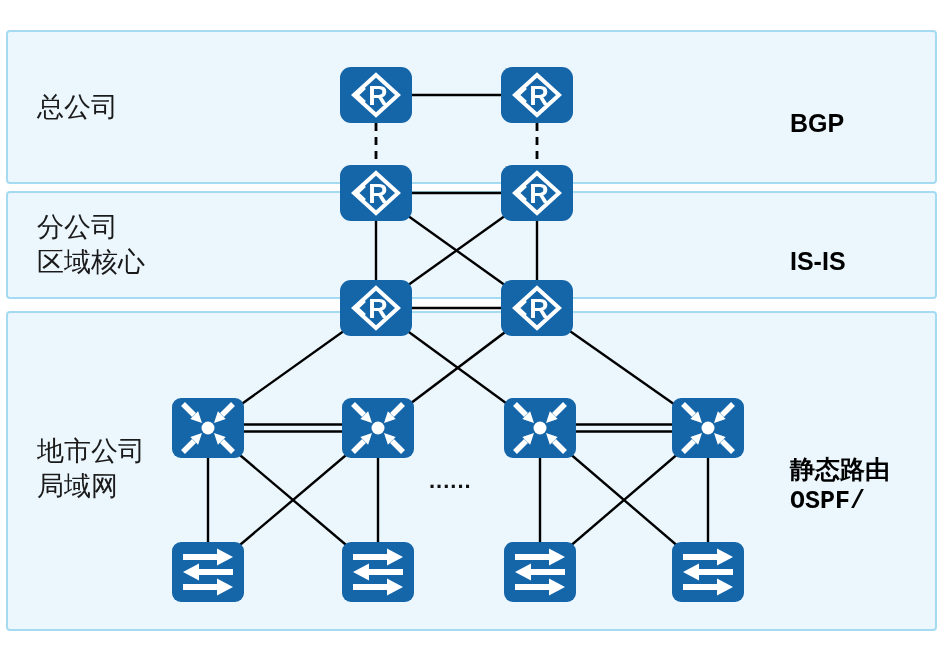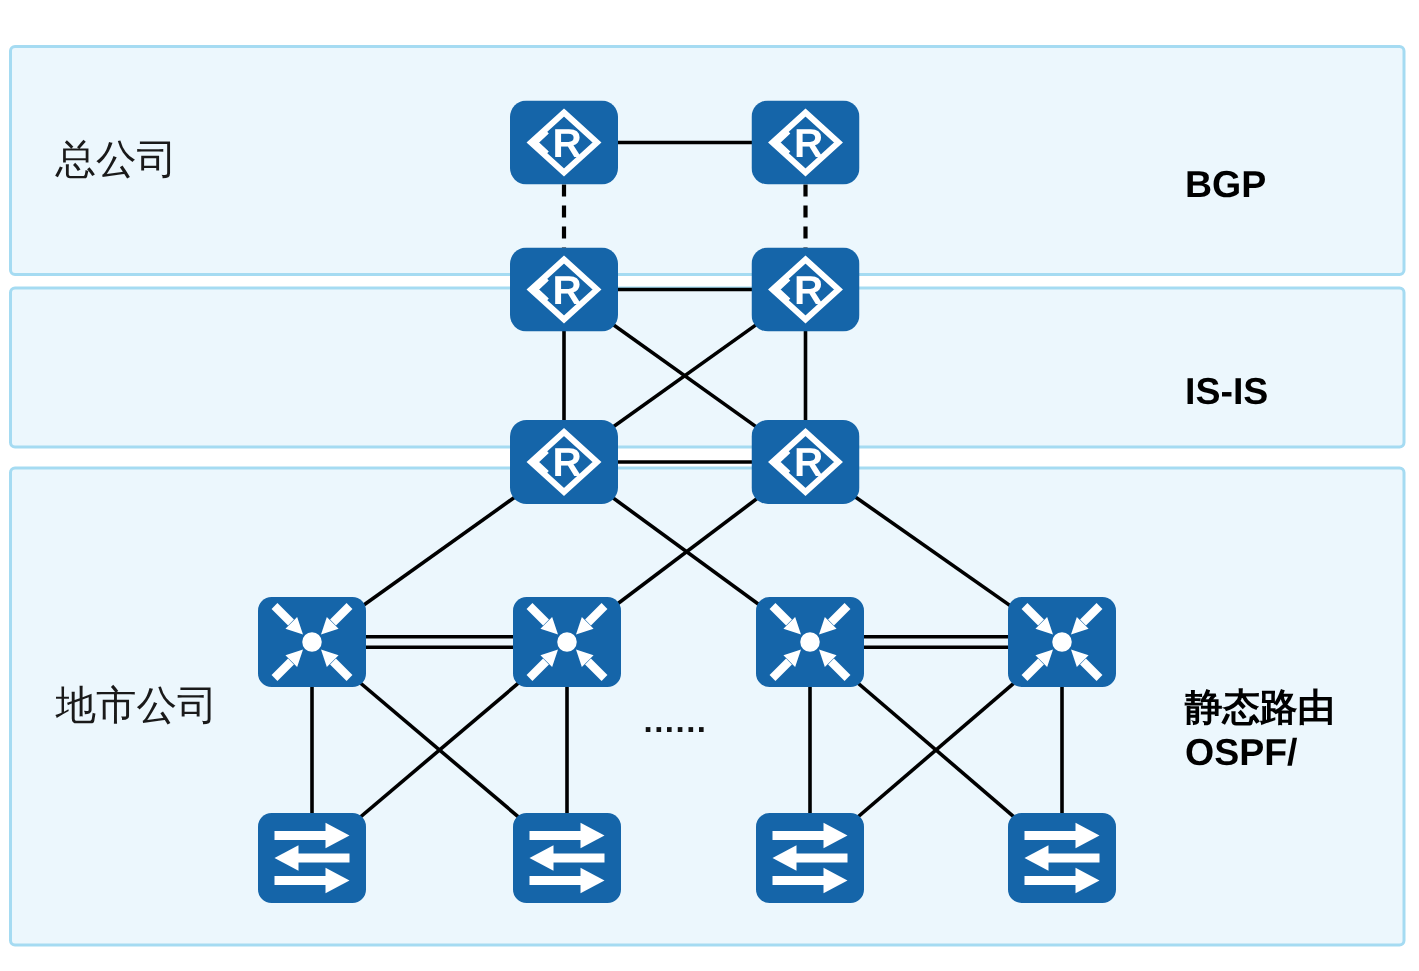--- a/index.html
+++ b/index.html
@@ -39,27 +39,32 @@
   <div id="bands-layer">
       <div class="band" style="top: 30px; height: 154px; background: rgb(236, 247, 253); border-color: rgb(165, 219, 242);">
         <div class="band-label" style="color: rgb(26, 26, 26);">
           <div>总公司</div>
         </div>
         <div class="band-protocol">
           <div>BGP</div>
         </div>
       </div>
       <div class="band" style="top: 191px; height: 108px; background: rgb(236, 247, 253); border-color: rgb(165, 219, 242);">
+        <div class="band-label" style="color: rgb(26, 26, 26);">
+          <div>分公司</div>
+          <div>区域核心</div>
+        </div>
         <div class="band-protocol">
           <div>IS-IS</div>
         </div>
       </div>
-      <div class="band" style="top: 311px; height: 320px; background: rgb(236, 247, 253); border-color: rgb(165, 219, 242);">
+      <div class="band" style="top: 311px; height: 320px; background: rgb(236, 247, 253); border-color: rgb(165, 219, 242); font-family: Liberation Mono, monospace;">
         <div class="band-label" style="color: rgb(26, 26, 26);">
           <div>地市公司</div>
+          <div>局域网</div>
         </div>
         <div class="band-protocol">
           <div>静态路由</div>
           <div>OSPF/</div>
         </div>
       </div>
     </div>
   <svg id="edges-layer" width="946" height="647" viewBox="0 0 946 647" xmlns="http://www.w3.org/2000/svg">
       <line x1="376" y1="95" x2="537" y2="95" stroke="#000000" stroke-width="2.4"></line>
       <line x1="376" y1="95" x2="376" y2="193" stroke="#000000" stroke-width="2.8" stroke-dasharray="8 6"></line>

